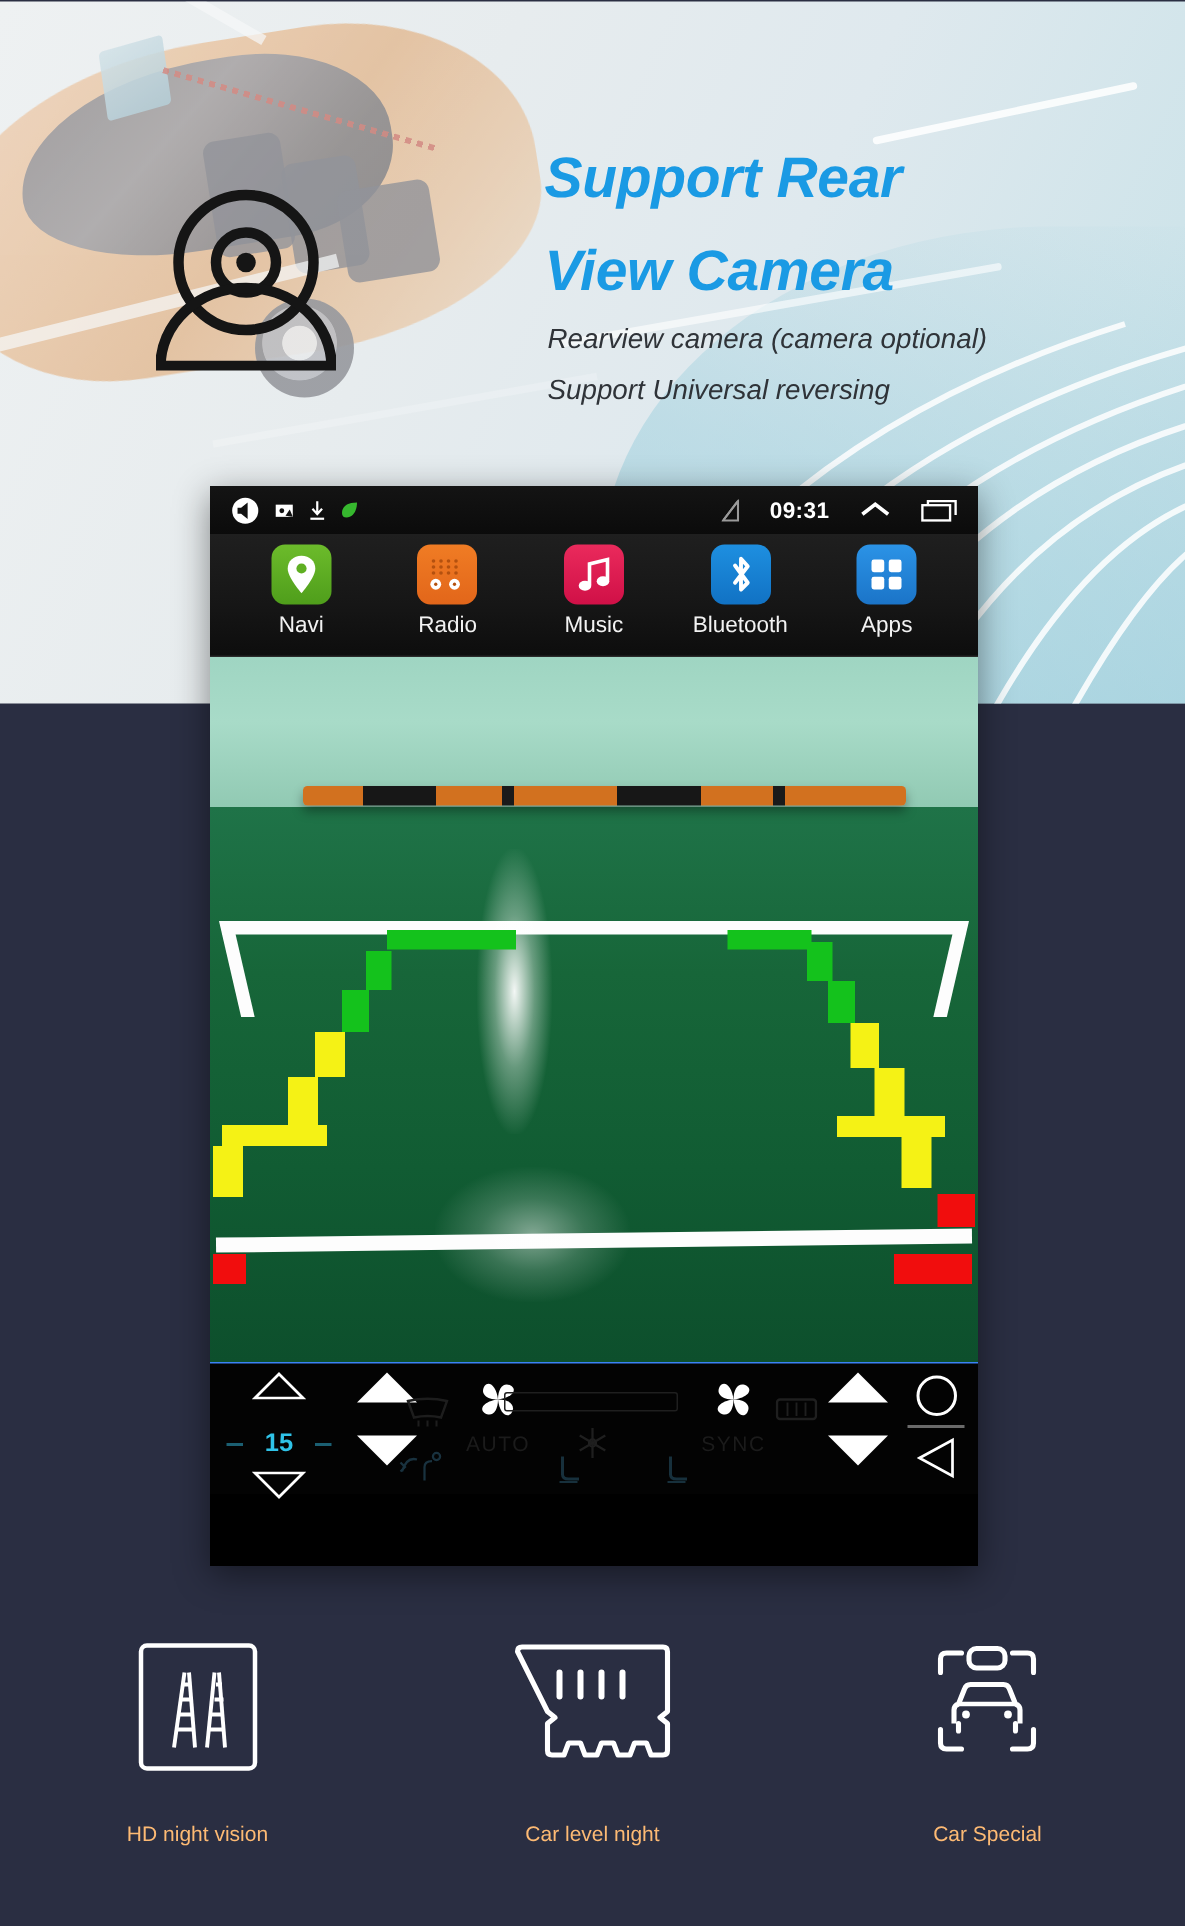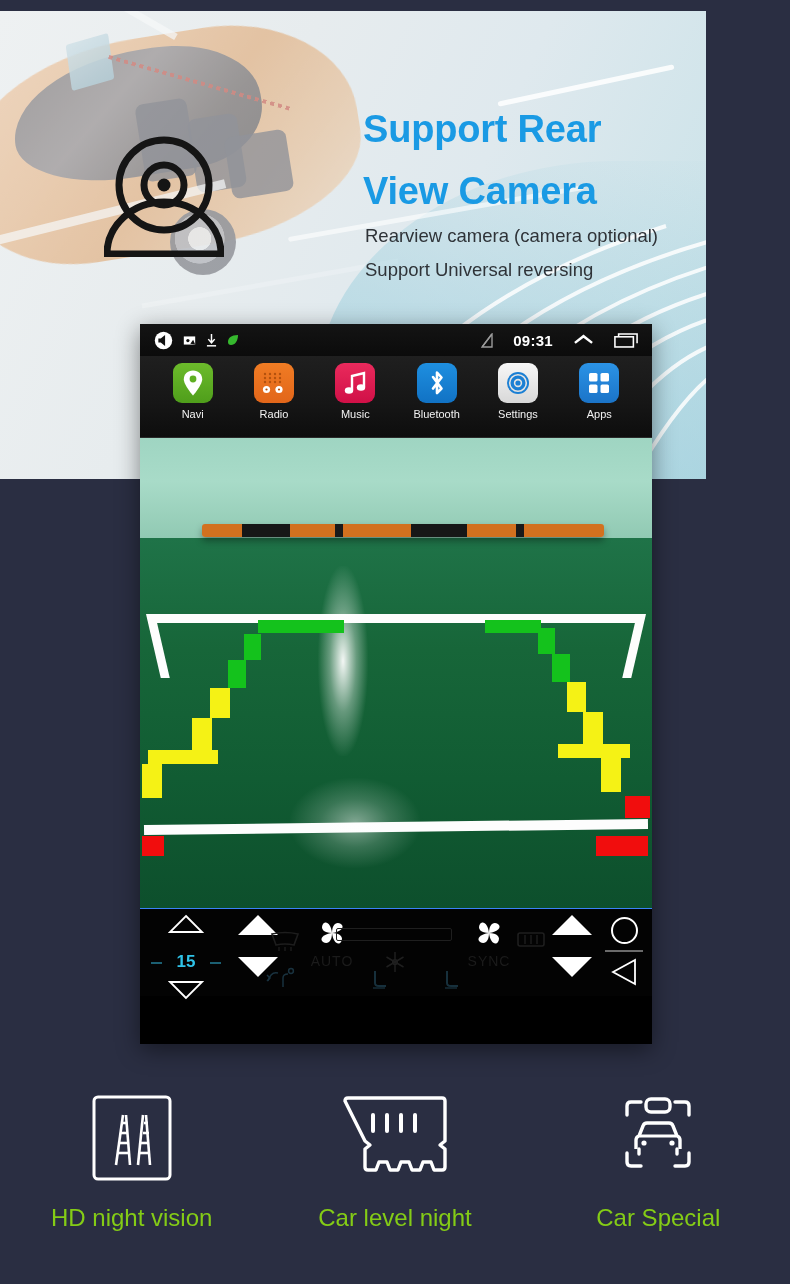--- a/index.html
+++ b/index.html
@@ -6,23 +6,24 @@
   html, body {
     width: 790px; height: 1284px;
     font-family: "Liberation Sans", sans-serif;
     overflow: hidden;
     background: #2a2e42;
   }
   .page { position: relative; width: 790px; height: 1284px; overflow: hidden; }
 
   
   .hero {
-    position: absolute; left: 0; top: 11px; width: 706px; height: 468px;
+    position: absolute; left: 0; top: 1px; width: 790px; height: 468px;
     background: linear-gradient(115deg,#eef1f2 0%, #e7ecee 35%, #dfe9ee 60%, #cfe4ea 85%, #c4dfe7 100%);
     overflow: hidden;
+    font-style: italic;
   }
   
   .car-art {
     position: absolute; left: -60px; top: -30px; width: 470px; height: 330px;
     opacity: .55;
   }
   .car-body {
     position: absolute; left: 20px; top: 55px; width: 400px; height: 215px;
     background: linear-gradient(135deg,#f0c29a 0%, #e8b27f 30%, #dfa166 55%, #e9bb8d 80%, #f3d3b2 100%);
     border-radius: 48% 35% 42% 30% / 55% 48% 42% 40%;
@@ -116,21 +117,21 @@
     background: linear-gradient(180deg,#1f1f1f 0%, #161616 58%, #0d0d0d 100%);
     display: flex; align-items: flex-start; justify-content: space-around;
     padding: 7px 12px 0 12px;
     border-bottom: 1px solid #2a2a2a;
   }
   .app { width: 74px; text-align: center; }
   .app-tile {
     width: 40px; height: 40px; margin: 0 auto 5px auto; border-radius: 9px;
     display: flex; align-items: center; justify-content: center;
   }
-  .app-label { color: #f2f2f2; font-size: 11px; }
+  .app-label { color: #f2f2f2; font-size: 15px; }
   .t-navi { background: linear-gradient(180deg,#6cbb2b,#4f9e1b); }
   .t-radio { background: linear-gradient(180deg,#f07c24,#e2661a); }
   .t-bt { background: linear-gradient(180deg,#1e8fe0,#1172c4); }
   .t-music { background: linear-gradient(180deg,#ea2a5c,#d01047); }
   .t-settings { background: linear-gradient(180deg,#f7f7f7,#d8d8d8); }
   .t-apps { background: linear-gradient(180deg,#2b93e6,#1b74c8); }
 
   
   .camfeed { position: relative; width: 100%; height: 470px; overflow: hidden; background:#0c4a2e; }
   .cf-wall {
@@ -185,21 +186,21 @@
   .line-btn { width:38px;height:1.6px;background:#6a6a6a; margin: 6px auto; }
 
   
   .features {
     position: absolute; left: 0; top: 1060px; width: 790px; height: 224px;
     display: flex; align-items: flex-start; justify-content: space-around;
     padding-top: 30px;
   }
   .feat { width: 240px; text-align: center; }
   .feat-icon { height: 96px; display:flex; align-items:center; justify-content:center; }
-  .feat-label { color:#84cc16; font-size: 24px; margin-top: 18px; }
+  .feat-label { color:#fdba74; font-size: 14px; margin-top: 28px; }
 </style>
 </head>
 <body>
 
 <div class="page">
 
   <div class="hero">
 
     <div class="car-art">
       <div class="car-body"></div>
@@ -354,33 +355,20 @@
 
       <div class="app">
         <div class="app-tile t-bt">
           <svg width="18" height="28" viewBox="0 0 18 28">
               <path d="M5 8 L13.5 19.5 L9 24 L9 3.5 L13.5 8.5 L5 19.5" fill="none" stroke="#fff" stroke-width="2.6" stroke-linejoin="round" stroke-linecap="round"></path>
             </svg>
         </div>
         <div class="app-label">Bluetooth</div>
       </div>
 
-      <div class="app">
-        <div class="app-tile t-settings">
-          <svg width="26" height="26" viewBox="0 0 26 26">
-            <g fill="#1a7fd4">
-              <circle cx="13" cy="13" r="11"></circle>
-            </g>
-            <circle cx="13" cy="13" r="8.3" fill="none" stroke="#e3e3e3" stroke-width="1.6"></circle>
-            <circle cx="13" cy="13" r="4.2" fill="#e3e3e3"></circle>
-            <circle cx="13" cy="13" r="2.6" fill="#1a7fd4"></circle>
-          </svg>
-        </div>
-        <div class="app-label">Settings</div>
-      </div>
 
       <div class="app">
         <div class="app-tile t-apps">
           <svg width="22" height="22" viewBox="0 0 22 22">
               <g fill="#fff">
                 <rect x="1" y="1" width="8.5" height="8.5" rx="1.6"></rect>
                 <rect x="12.5" y="1" width="8.5" height="8.5" rx="1.6"></rect>
                 <rect x="1" y="12.5" width="8.5" height="8.5" rx="1.6"></rect>
                 <rect x="12.5" y="12.5" width="8.5" height="8.5" rx="1.6"></rect>
               </g>

